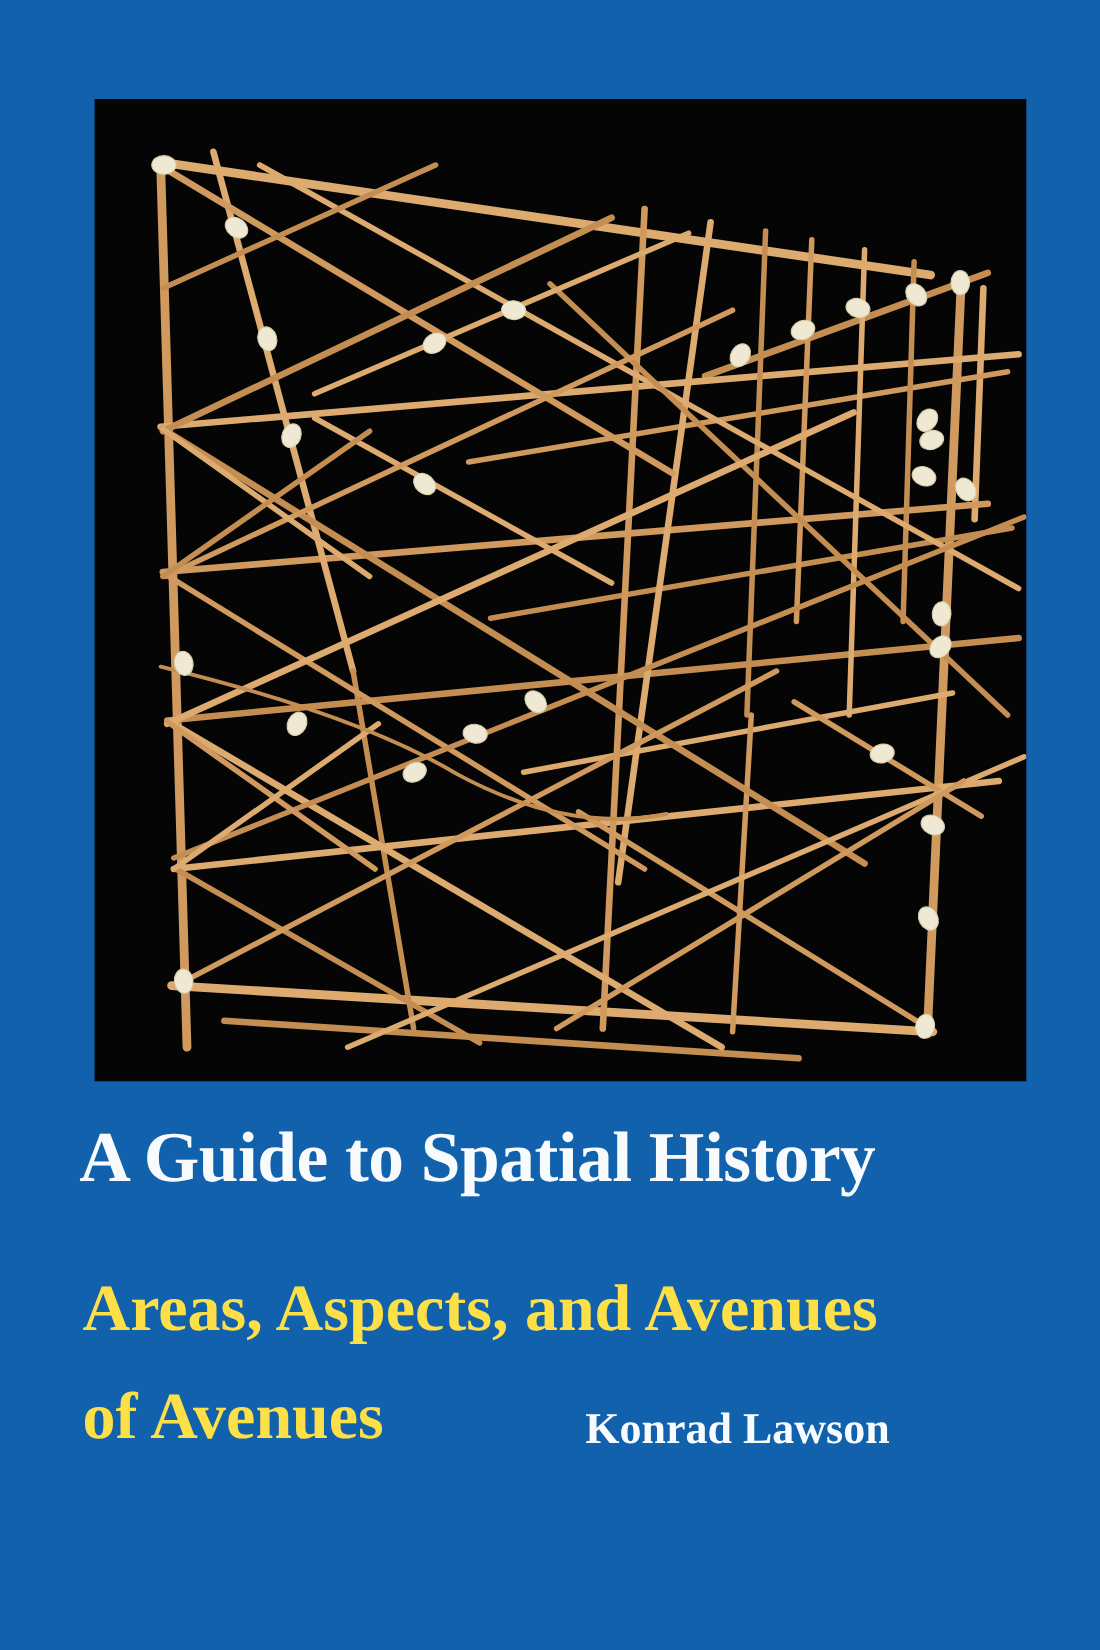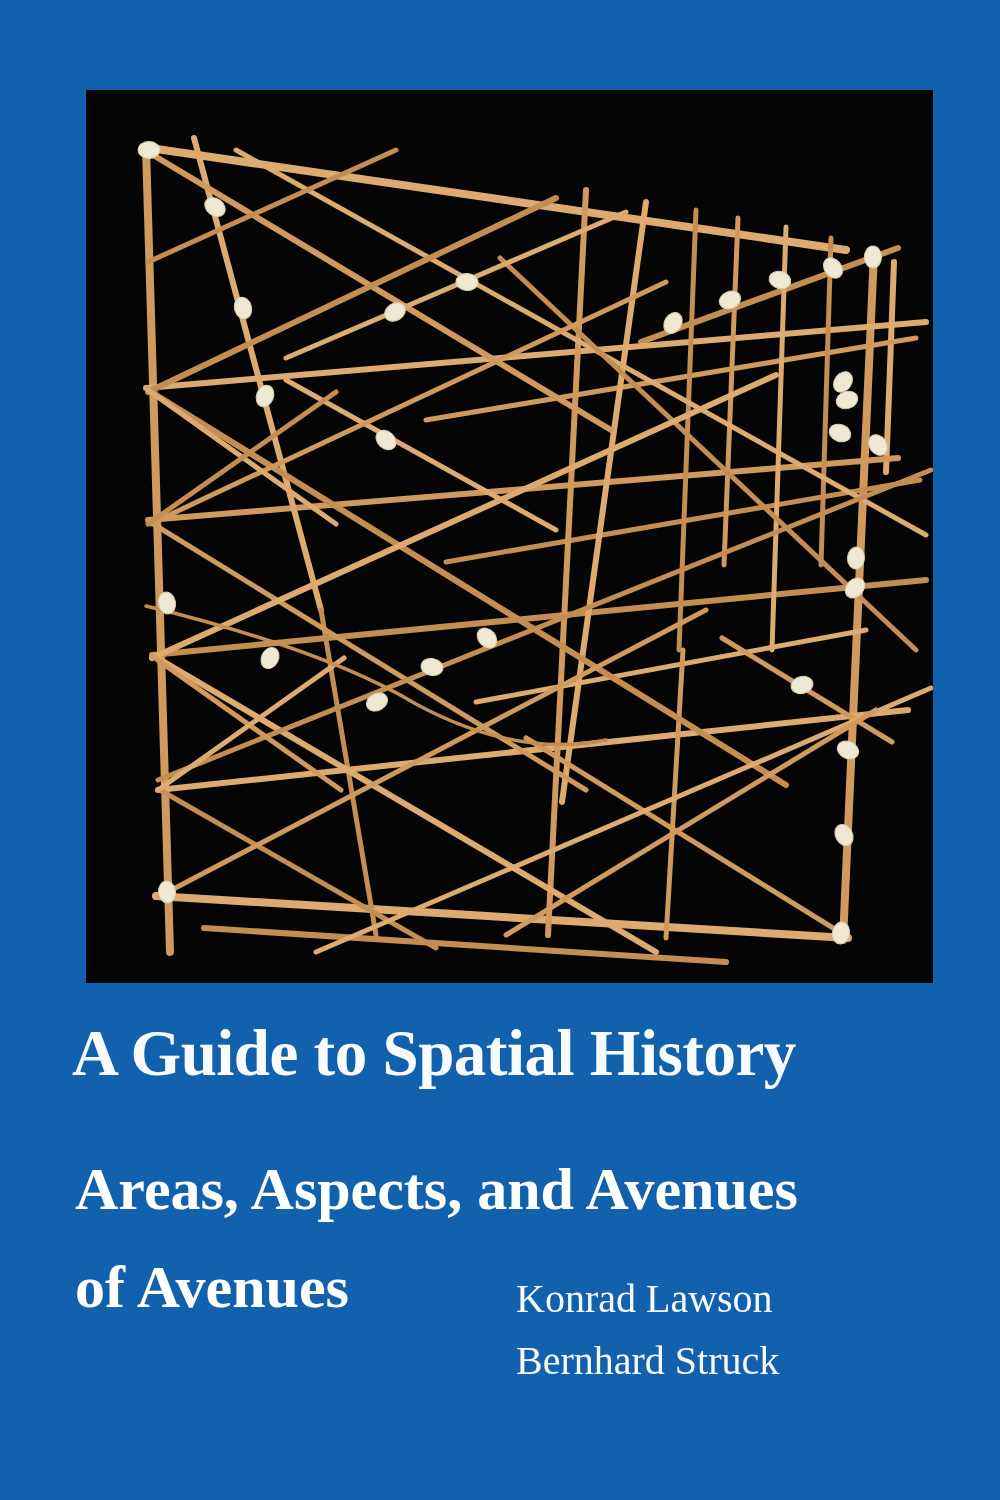--- a/index.html
+++ b/index.html
@@ -15,26 +15,26 @@
   }
   .art-frame svg{display:block;width:100%;height:100%;}
   .title{
     position:absolute;left:72px;top:1018px;width:900px;
     font-size:65px;font-weight:bold;color:#f8fbfd;
     letter-spacing:-0.5px;white-space:nowrap;line-height:1.1;
     margin:0;
   }
   .subtitle{
     position:absolute;left:75px;top:1140px;width:860px;
-    font-size:60px;font-weight:bold;color:#ffffff;
+    font-size:60px;font-weight:bold;color:#fde047;
     line-height:98px;white-space:nowrap;
   }
   .authors{
-    position:absolute;left:516px;top:1268px;width:440px;
-    font-size:40px;font-weight:normal;color:#f8fbfd;
+    position:absolute;left:532px;top:1268px;width:440px;
+    font-size:40px;font-weight:bold;color:#f8fbfd;
     line-height:62px;white-space:nowrap;
   }
 </style>
 </head>
 <body>
 
 <div class="cover">
 
   <div class="art-frame">
     <svg id="art-svg" viewBox="0 0 847 893" preserveAspectRatio="none">
@@ -125,16 +125,15 @@
 
   <h1 class="title">A Guide to Spatial History</h1>
 
   <div class="subtitle">
     <div>Areas, Aspects, and Avenues</div>
     <div>of Avenues</div>
   </div>
 
   <div class="authors">
     <div>Konrad Lawson</div>
-    <div>Bernhard Struck</div>
   </div>
 
 </div>
 
 </body></html>

